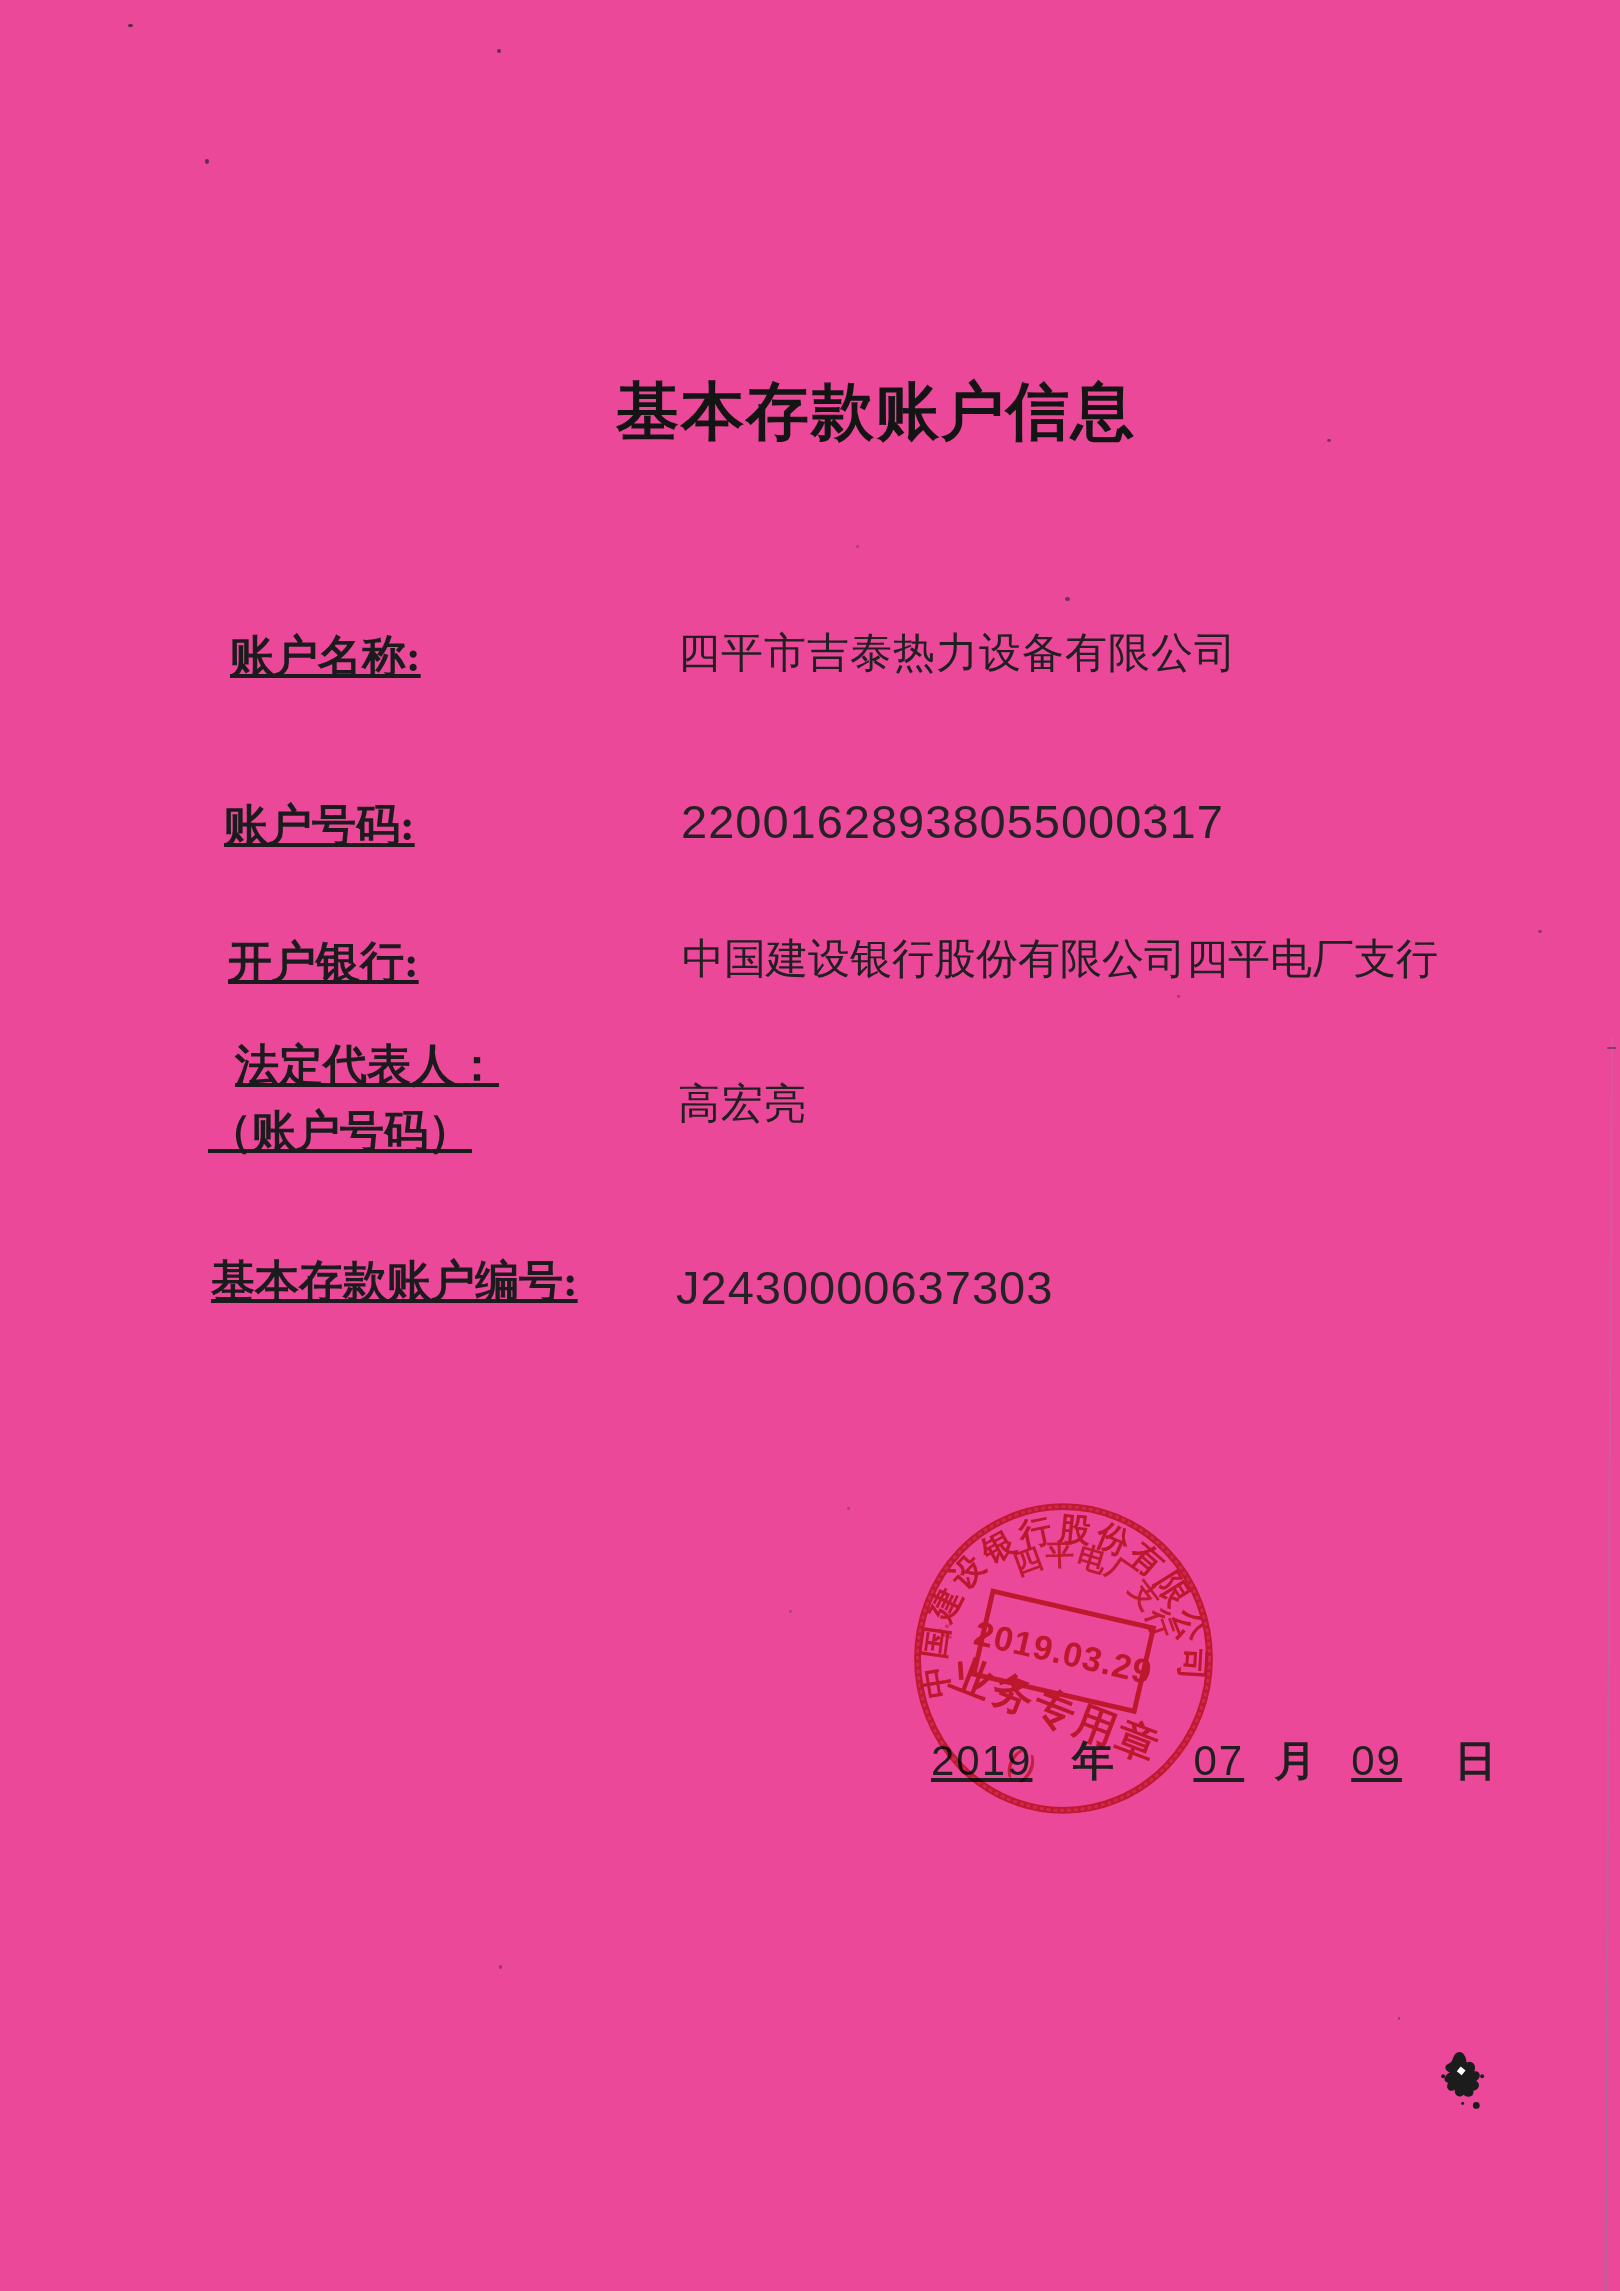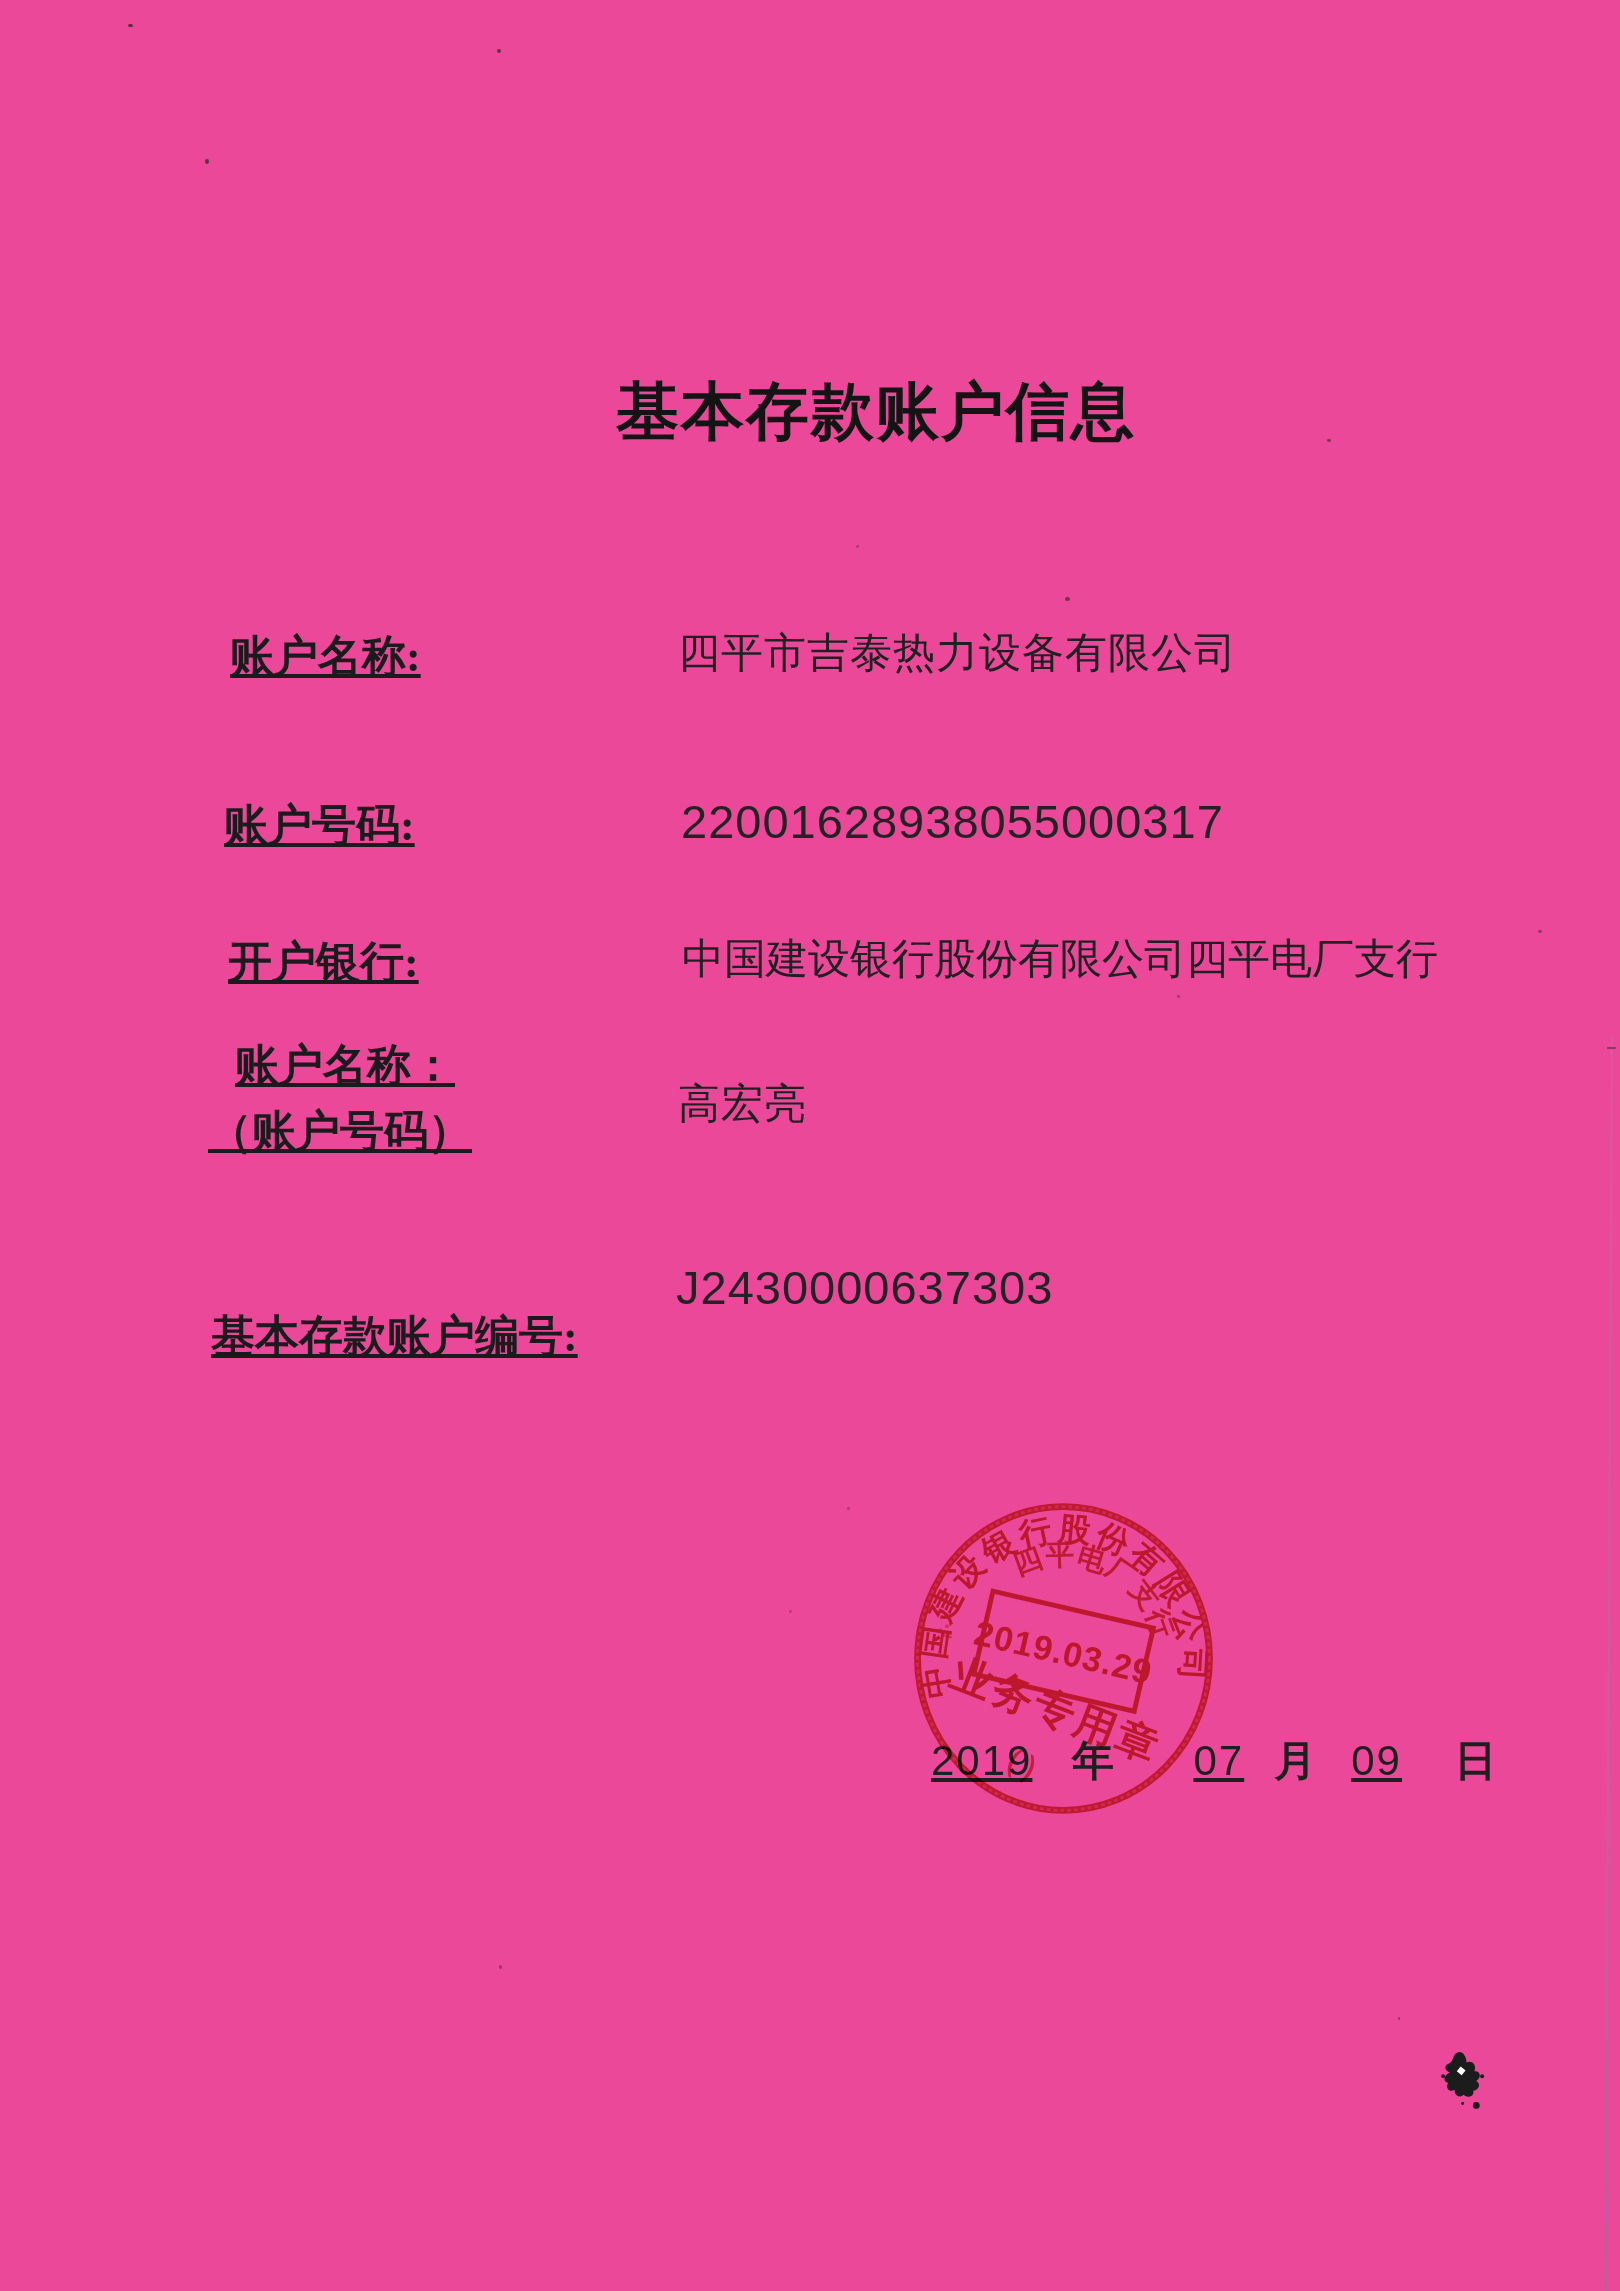--- a/index.html
+++ b/index.html
@@ -25,21 +25,21 @@
   }
   .l1{top:627px;left:230px;}
   .v1{top:625px;left:678px;}
   .l2{top:796px;left:224px;}
   .v2{top:794px;left:681px;}
   .l3{top:933px;left:228px;}
   .v3{top:931px;left:682px;letter-spacing:0;}
   .l4a{top:1036px;left:235px;}
   .l4b{top:1102px;left:208px;}
   .v4{top:1076px;left:678px;}
-  .l5{top:1307px;left:211px;}
+  .l5{top:1252px;left:211px;}
   .v5{top:1260px;left:676px;}
   .dateline{top:1733px;left:931px;font-size:42px;color:#1f1f1f;}
   .dateline span{display:inline-block;}
   .dl-digit{font-family:"Liberation Sans","DejaVu Sans",sans-serif;letter-spacing:2px;text-decoration:underline;}
   .dl-unit{font-family:"Liberation Serif","DejaVu Serif",serif;font-weight:600;}
   .gap30{margin-left:29px;} .gap70{margin-left:69px;} .gap20{margin-left:19.6px;}
   .gap25{margin-left:24.5px;} .gap43{margin-left:42px;}
   .stamp{
     position:absolute;left:895px;top:1485px;width:337px;height:347px;
     mix-blend-mode:multiply;
@@ -61,21 +61,21 @@
 
   <div class="abs label l1">账户名称:</div>
   <div class="abs value v1">四平市吉泰热力设备有限公司</div>
 
   <div class="abs label l2">账户号码:</div>
   <div class="abs num v2">22001628938055000317</div>
 
   <div class="abs label l3">开户银行:</div>
   <div class="abs value v3">中国建设银行股份有限公司四平电厂支行</div>
 
-  <div class="abs label l4a">账户名称：</div>
+  <div class="abs label l4a">法定代表人：</div>
   <div class="abs label l4b">（账户号码）</div>
   <div class="abs value v4">高宏亮</div>
 
   <div class="abs label l5">基本存款账户编号:</div>
   <div class="abs num v5">J2430000637303</div>
 
   <div class="abs dateline">
     <span class="dl-digit">2019</span>
     <span class="dl-unit gap30">年</span>
     <span class="dl-digit gap70">07</span>

